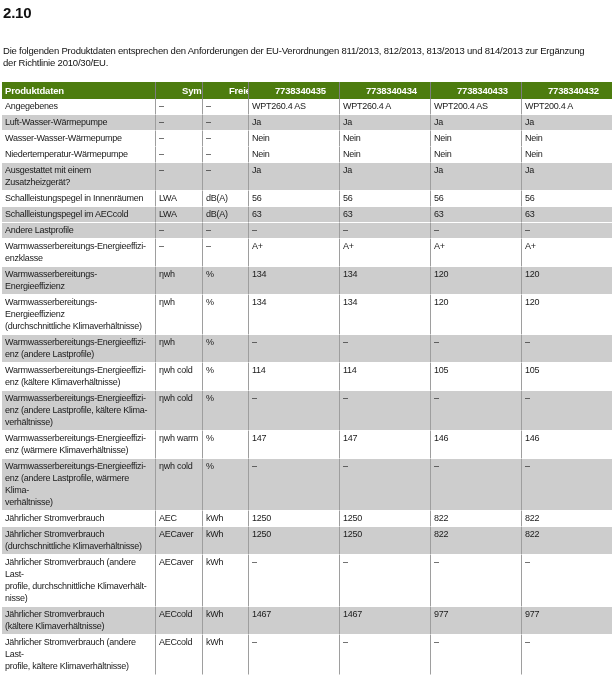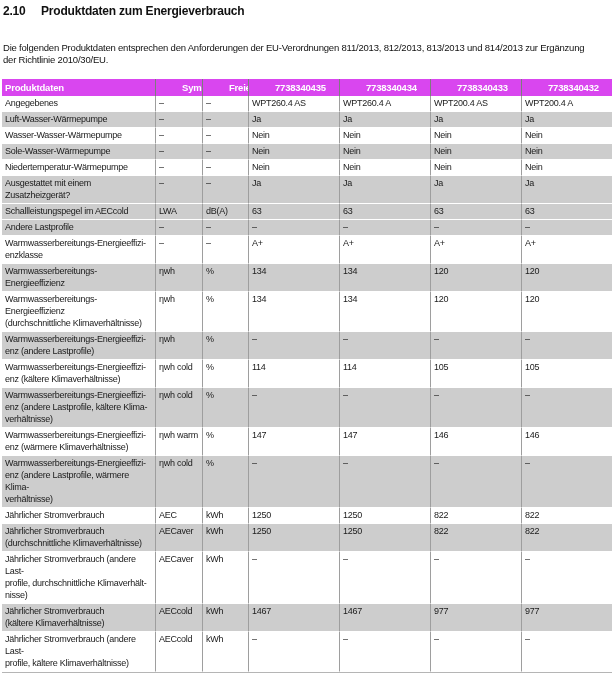--- a/index.html
+++ b/index.html
@@ -10,21 +10,21 @@
     font-family: "Liberation Sans", sans-serif;
     color: #1a1a1a;
     overflow: hidden;
   }
   .page { padding: 3px 2px 0 2px; }
 
   .title-row {
     display: flex;
     align-items: baseline;
     font-weight: bold;
-    font-size: 12px;
+    font-size: 15px;
     letter-spacing: -0.2px;
     margin: 1px 0 4px 1px;
     color: #111;
   }
   .title-row .section-no { width: 38px; }
 
   .intro {
     font-size: 9.5px;
     line-height: 11.5px;
     letter-spacing: -0.2px;
@@ -41,21 +41,21 @@
     border-spacing: 0;
     table-layout: fixed;
     border-bottom: 1px solid #b5b5b5;
   }
   col.c-label   { width: 153px; }
   col.c-symbol  { width: 47px; }
   col.c-unit    { width: 46px; }
   col.c-val     { width: 91px; }
 
   th {
-    background: #d946ef;
+    background: #4d7c0f;
     color: #ffffff;
     font-size: 9.5px;
     font-weight: bold;
     text-align: left;
     padding: 3px 3px 3px 3px;
     letter-spacing: -0.2px;
     white-space: nowrap;
     overflow: hidden;
   }
   th + th { border-left: 1px solid #7d7d7d; padding-left: 26px; }
@@ -74,21 +74,20 @@
   tr.white td { background: #ffffff; }
   tr.gray  td { background: #cdcdcd; }
 </style>
 </head>
 <body>
 
 <div class="page">
 
   <div class="title-row">
     <span class="section-no">2.10</span>
-    <span>Produktdaten zum Energieverbrauch</span>
   </div>
 
   <div class="intro">Die folgenden Produktdaten entsprechen den Anforderungen der EU-Verordnungen 811/2013, 812/2013, 813/2013 und 814/2013 zur Ergänzung
 der Richtlinie 2010/30/EU.</div>
 
   <table class="product-table">
     <colgroup>
       <col class="c-label">
         <col class="c-symbol">
         <col class="c-unit">
@@ -129,46 +128,46 @@
         </tr>
         <tr class="white">
           <td>Wasser-Wasser-Wärmepumpe</td>
           <td>–</td>
           <td>–</td>
           <td>Nein</td>
           <td>Nein</td>
           <td>Nein</td>
           <td>Nein</td>
         </tr>
-        <tr class="gray">
-          <td>Sole-Wasser-Wärmepumpe</td>
-          <td>–</td>
-          <td>–</td>
-          <td>Nein</td>
-          <td>Nein</td>
-          <td>Nein</td>
-          <td>Nein</td>
-        </tr>
         <tr class="white">
           <td>Niedertemperatur-Wärmepumpe</td>
           <td>–</td>
           <td>–</td>
           <td>Nein</td>
           <td>Nein</td>
           <td>Nein</td>
           <td>Nein</td>
         </tr>
         <tr class="gray">
           <td>Ausgestattet mit einem Zusatzheizgerät?</td>
           <td>–</td>
           <td>–</td>
           <td>Ja</td>
           <td>Ja</td>
           <td>Ja</td>
           <td>Ja</td>
+        </tr>
+        <tr class="white">
+          <td>Schallleistungspegel in Innenräumen</td>
+          <td>LWA</td>
+          <td>dB(A)</td>
+          <td>56</td>
+          <td>56</td>
+          <td>56</td>
+          <td>56</td>
         </tr>
         <tr class="gray">
           <td>Schallleistungspegel im AECcold</td>
           <td>LWA</td>
           <td>dB(A)</td>
           <td>63</td>
           <td>63</td>
           <td>63</td>
           <td>63</td>
         </tr>

